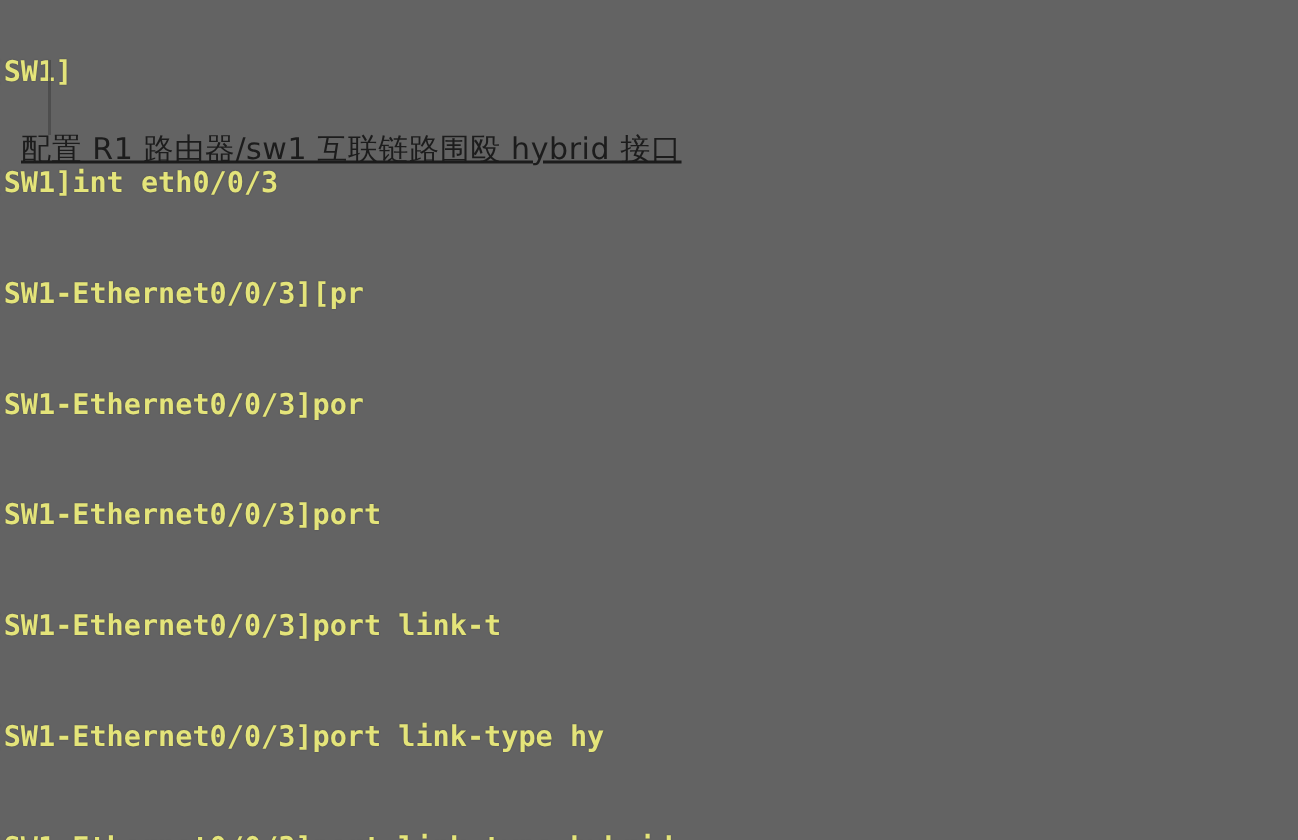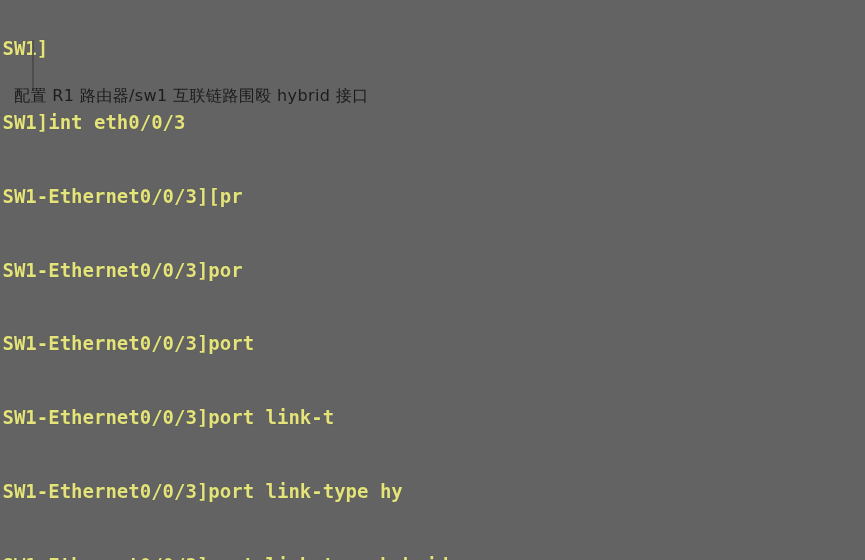--- a/index.html
+++ b/index.html
@@ -50,25 +50,26 @@
     background: #4a4a4a;
     opacity: 0.85;
   }
 
   
   #overlay-caption {
     position: absolute;
     left: 14px;
     top: 86px;
     font-family: "DejaVu Sans", "Liberation Sans", sans-serif;
-    font-size: 16px;
+    font-size: 20px;
     font-weight: 400;
     color: #1c1c1c;
     white-space: pre;
     letter-spacing: 0.4px;
+    text-decoration: underline;
   }
 </style>
 </head>
 <body>
 
 <div id="screen">
 
   <div id="terminal">
     <span class="tline">[SW1]</span>
     <span class="tline">[SW1]int eth0/0/3</span>

